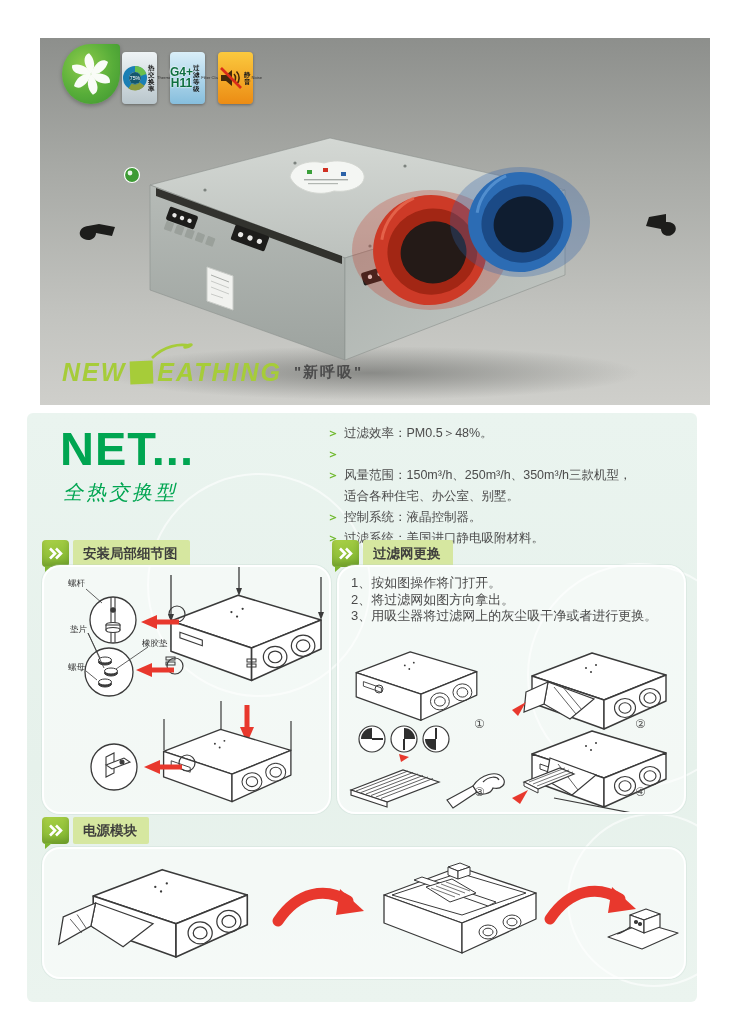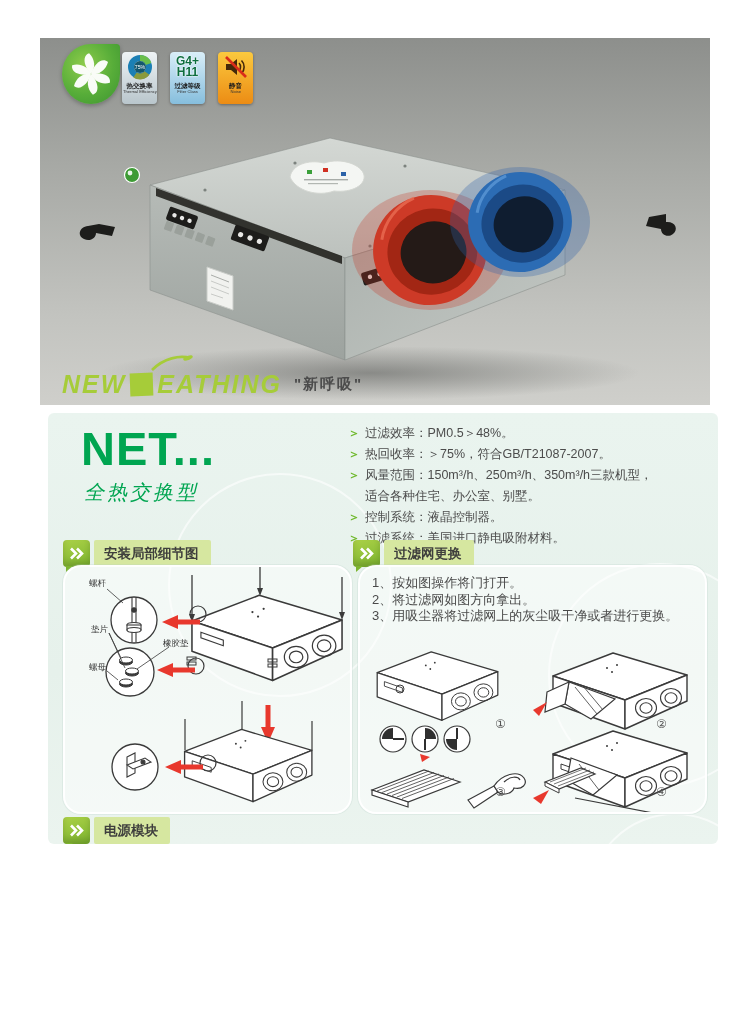--- a/index.html
+++ b/index.html
@@ -8,35 +8,35 @@
   .abs{position:absolute;}
   
   .photo-sec{left:40px;top:38px;width:670px;height:367px;
     background:linear-gradient(180deg,#8d8f8c 0%,#a7a9a5 35%,#c2c3bf 75%,#cfcfcb 100%);
     overflow:hidden;}
   .fanlogo{left:22px;top:6px;width:58px;height:60px;}
   .fanblob{position:absolute;inset:0;border-radius:50% 6% 50% 50%;
     background:radial-gradient(circle at 38% 35%,#8dcb4b 0%,#57ad39 55%,#3c9330 100%);
     box-shadow:0 2px 4px rgba(0,0,0,.25);}
   .sticker{position:absolute;top:14px;width:35px;height:52px;border-radius:4px;
-    box-shadow:0 1px 3px rgba(0,0,0,.35);display:flex;flex-direction:column;align-items:center;}
+    box-shadow:0 1px 3px rgba(0,0,0,.35);display:flex;flex-direction:row;align-items:center;}
   .sticker .ic{height:30px;display:flex;align-items:center;justify-content:center;width:100%;}
   .sticker .cn{font-size:6.5px;font-weight:bold;color:#1c1c1c;line-height:7px;}
   .sticker .en{font-size:4.6px;color:#333;line-height:6px;transform:scale(.9);white-space:nowrap;}
   .st-thermal{left:82px;background:linear-gradient(180deg,#eef3f5,#b9c6cc);}
   .st-filter{left:130px;background:linear-gradient(180deg,#d9eef8,#86bedd);}
   .st-noise{left:178px;background:linear-gradient(180deg,#fbc93e,#ec8c14);}
   .g4txt{font-size:12px;font-weight:900;color:#0d6e3f;line-height:11px;text-align:center;
          text-shadow:0 0 2px #fff,0 0 2px #fff;}
-  .brandlogo{left:22px;top:316px;height:36px;display:flex;align-items:center;margin-top:12px;}
+  .brandlogo{left:22px;top:316px;height:36px;display:flex;align-items:center;}
   .bl-word{font-size:25px;font-weight:bold;font-style:italic;color:#a6cc39;letter-spacing:2px;}
   .bl-sq{width:23px;height:23px;background:#a6cc39;margin:0 4px;transform:rotate(-2deg);}
   .bl-cn{font-size:15px;font-weight:bold;color:#4c4c4c;margin-left:12px;letter-spacing:2px;}
   
-  .content-sec{left:48px;top:413px;width:670px;height:431px;border-radius:6px;
+  .content-sec{left:27px;top:413px;width:670px;height:589px;border-radius:6px;
     background:linear-gradient(180deg,#eaf4ef 0%,#e6f1eb 60%,#ebf4ef 100%);overflow:hidden;}
   .deco{position:absolute;border:2px solid rgba(255,255,255,.6);border-radius:50%;}
   .net-title{left:33px;top:8px;font-size:47px;font-weight:600;color:#00a551;letter-spacing:1px;}
   .net-sub{left:36px;top:66px;font-size:20px;color:#00a551;letter-spacing:3px;font-style:italic;}
   .specs{left:300px;top:10px;width:368px;}
   .spec-row{display:flex;line-height:21px;font-size:12.5px;color:#4c4c4c;}
   .spec-b{width:17px;color:#6fb92c;font-weight:bold;font-size:12px;}
   .sec-badge{position:absolute;display:flex;align-items:flex-start;}
   .chev{width:27px;height:27px;border-radius:4px;position:relative;flex:none;
     background:linear-gradient(160deg,#abd147,#7cb42f);
@@ -261,21 +261,20 @@
   <div class="abs net-title">NET...</div>
   <div class="abs net-sub">全热交换型</div>
 
   <div class="abs specs">
     <div class="spec-row">
         <span class="spec-b">＞</span>
         <span>过滤效率：PM0.5＞48%。</span>
       </div>
     <div class="spec-row">
         <span class="spec-b">＞</span>
-        <span>热回收率：＞75%，符合GB/T21087-2007。</span>
       </div>
     <div class="spec-row">
         <span class="spec-b">＞</span>
         <span>风量范围：150m³/h、250m³/h、350m³/h三款机型，</span>
       </div>
     <div class="spec-row">
         <span class="spec-b"></span>
         <span>适合各种住宅、办公室、别墅。</span>
       </div>
     <div class="spec-row">

